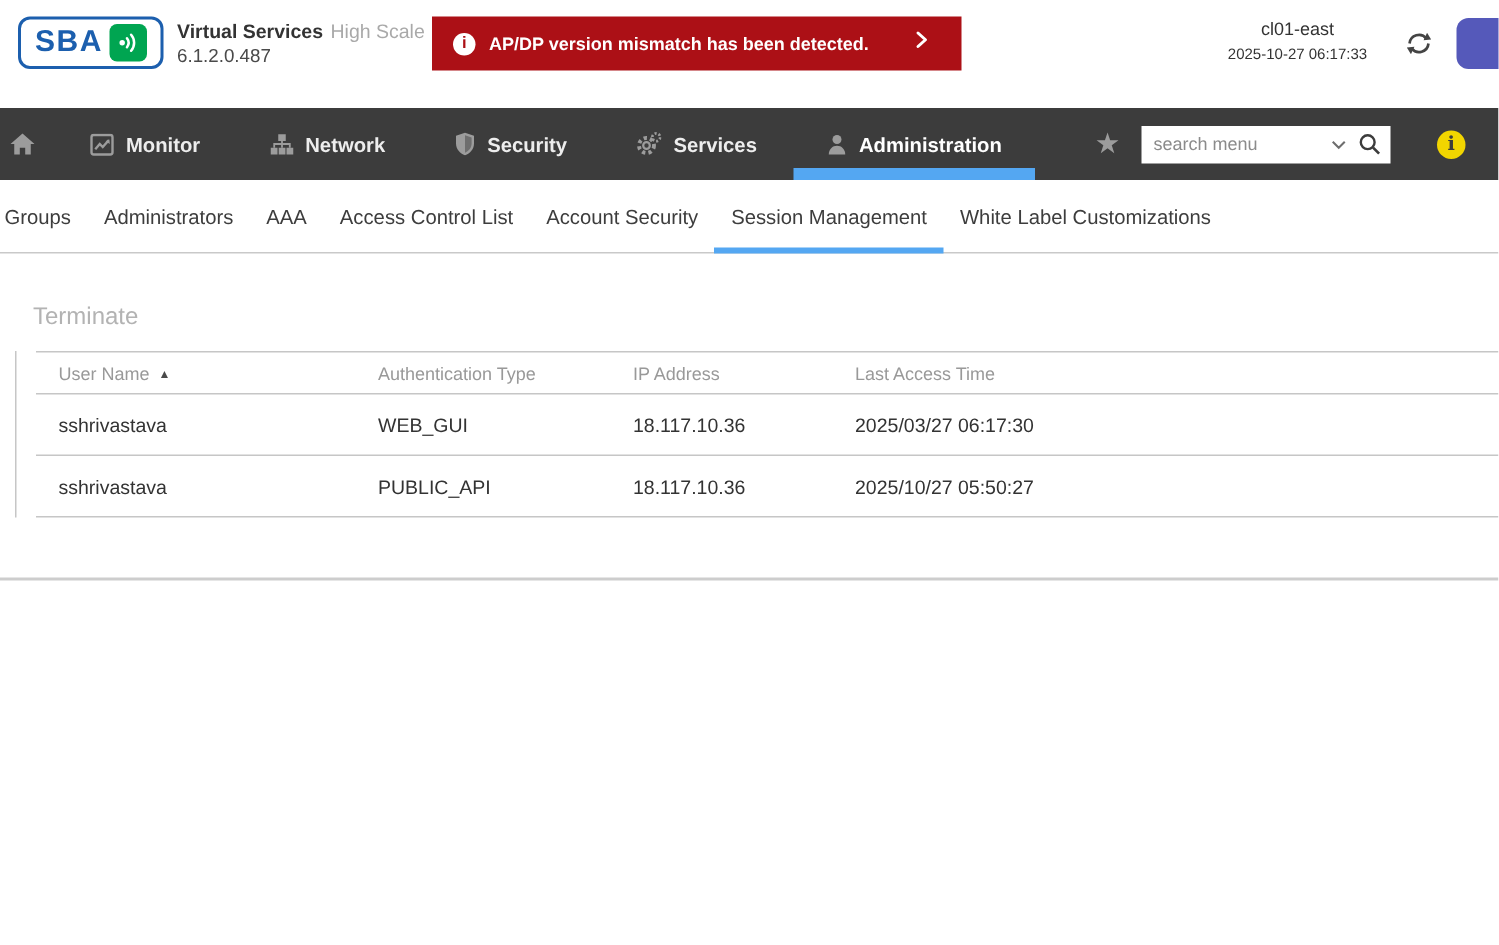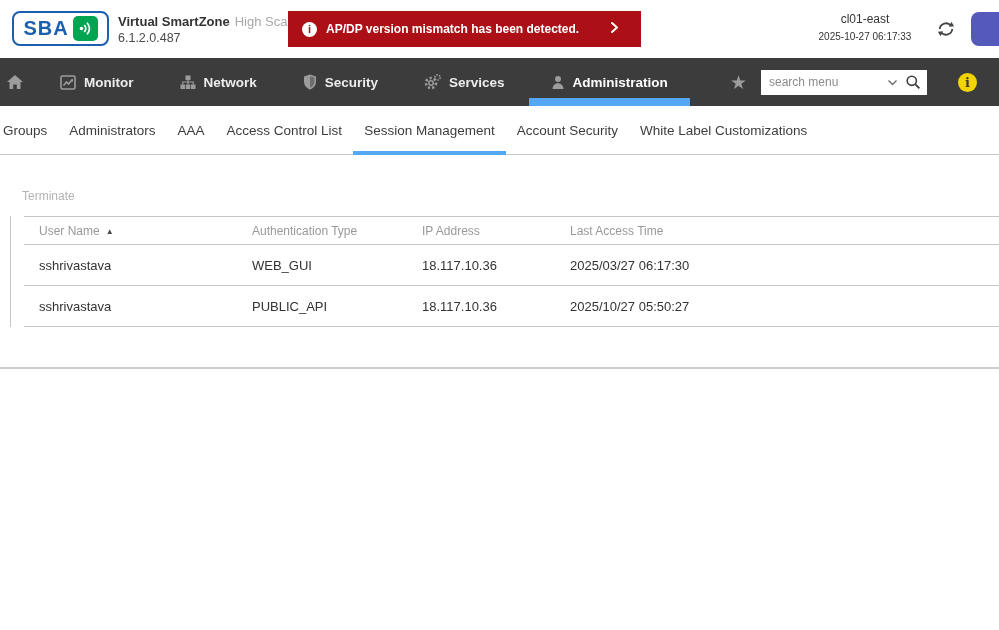--- a/index.html
+++ b/index.html
@@ -1,20 +1,20 @@
 <!DOCTYPE html>
 <html><head>
 <meta charset="utf-8">
 <style>
   * { margin:0; padding:0; box-sizing:border-box; }
   html,body { width:999px; height:630px; overflow:hidden; background:#fff;
               font-family:"Liberation Sans", sans-serif; }
 
   
-  .top-bar { position:relative; height:58px; background:#fff; }
+  .top-bar { position:relative; height:72px; background:#fff; }
 
   .logo-box { position:absolute; left:12px; top:11px; height:35px; width:97px;
               border:2px solid #1c5fae; border-radius:8px;
               display:flex; align-items:center; justify-content:center; gap:4px; }
   .logo-text { color:#1c5fae; font-weight:bold; font-size:20px; letter-spacing:1px; }
   .logo-wifi { width:25px; height:25px; background:#00a551; border-radius:5px;
                display:flex; align-items:center; justify-content:center; }
 
   .product-block { position:absolute; left:118px; top:12px; line-height:17px; }
   .product-name { font-weight:bold; font-size:13px; color:#333; }
@@ -68,21 +68,21 @@
   .sub-tabs { height:49px; border-bottom:1px solid #c9c9c9; display:flex;
               padding-left:3px; background:#fff; }
   .tab { padding:0 11px; display:flex; align-items:center; font-size:13.5px;
          color:#3d3d3d; position:relative; cursor:pointer; white-space:nowrap; }
   .tab:first-child { padding-left:0; }
   .tab.active::after { content:''; position:absolute; left:0; right:0; bottom:-1px;
                        height:4px; background:#54a7f2; }
 
   
   .terminate-btn { display:block; margin:34px 0 0 22px; background:none; border:none;
-                   color:#b3b3b3; font-size:12px; font-family:"Liberation Sans", sans-serif;
+                   color:#b3b3b3; font-size:16px; font-family:"Liberation Sans", sans-serif;
                    cursor:default; }
   .table-wrap { margin:13px 0 0 10px; width:calc(100% - 10px);
                 border-left:1px solid #c6c6c6;padding-left:13px; }
   table { border-collapse:collapse; width:100%; table-layout:fixed; }
   thead tr { border-top:1px solid #c6c6c6; border-bottom:1px solid #c6c6c6; }
   tbody tr { border-bottom:1px solid #c6c6c6; }
   th { height:28px; text-align:left; font-weight:normal; font-size:12px; color:#999;
        padding:0; }
   td { height:41px; font-size:13px; color:#333; padding:0; }
   th:first-child, td:first-child { padding-left:15px; }
@@ -102,21 +102,21 @@
       <svg width="17" height="17" viewBox="0 0 16 16">
         <circle cx="4.2" cy="8" r="1.7" fill="#fff"></circle>
         <path d="M7.2 5.2 A4.6 4.6 0 0 1 7.2 10.8" stroke="#fff" stroke-width="1.6" fill="none" stroke-linecap="round"></path>
         <path d="M9.8 3 A7.6 7.6 0 0 1 9.8 13" stroke="#fff" stroke-width="1.6" fill="none" stroke-linecap="round"></path>
       </svg>
     </span>
   </div>
 
   <div class="product-block">
     <div>
-      <span class="product-name">Virtual SmartZone</span><span class="product-scale">High Scale</span>
+      <span class="product-name">Virtual Services</span><span class="product-scale">High Scale</span>
     </div>
     <div class="product-version">6.1.2.0.487</div>
   </div>
 
   <div class="alert-banner">
     <span class="alert-info-icon">i</span>
     <span class="alert-text">AP/DP version mismatch has been detected.</span>
     <span class="alert-chevron">
       <svg width="9" height="13" viewBox="0 0 9 13">
           <polyline points="2,2 7,6.5 2,11" stroke="#fff" stroke-width="2" fill="none" stroke-linecap="round" stroke-linejoin="round"></polyline>
@@ -223,22 +223,22 @@
   </div>
 
   <span class="nav-info">i</span>
 </div>
 
 <div class="sub-tabs">
   <div class="tab">Groups</div>
   <div class="tab">Administrators</div>
   <div class="tab">AAA</div>
   <div class="tab">Access Control List</div>
+  <div class="tab">Account Security</div>
   <div class="tab active">Session Management</div>
-  <div class="tab">Account Security</div>
   <div class="tab">White Label Customizations</div>
 </div>
 
 <div class="content">
 
   <button class="terminate-btn" disabled="">Terminate</button>
 
   <div class="table-wrap">
     <table>
       <colgroup>

